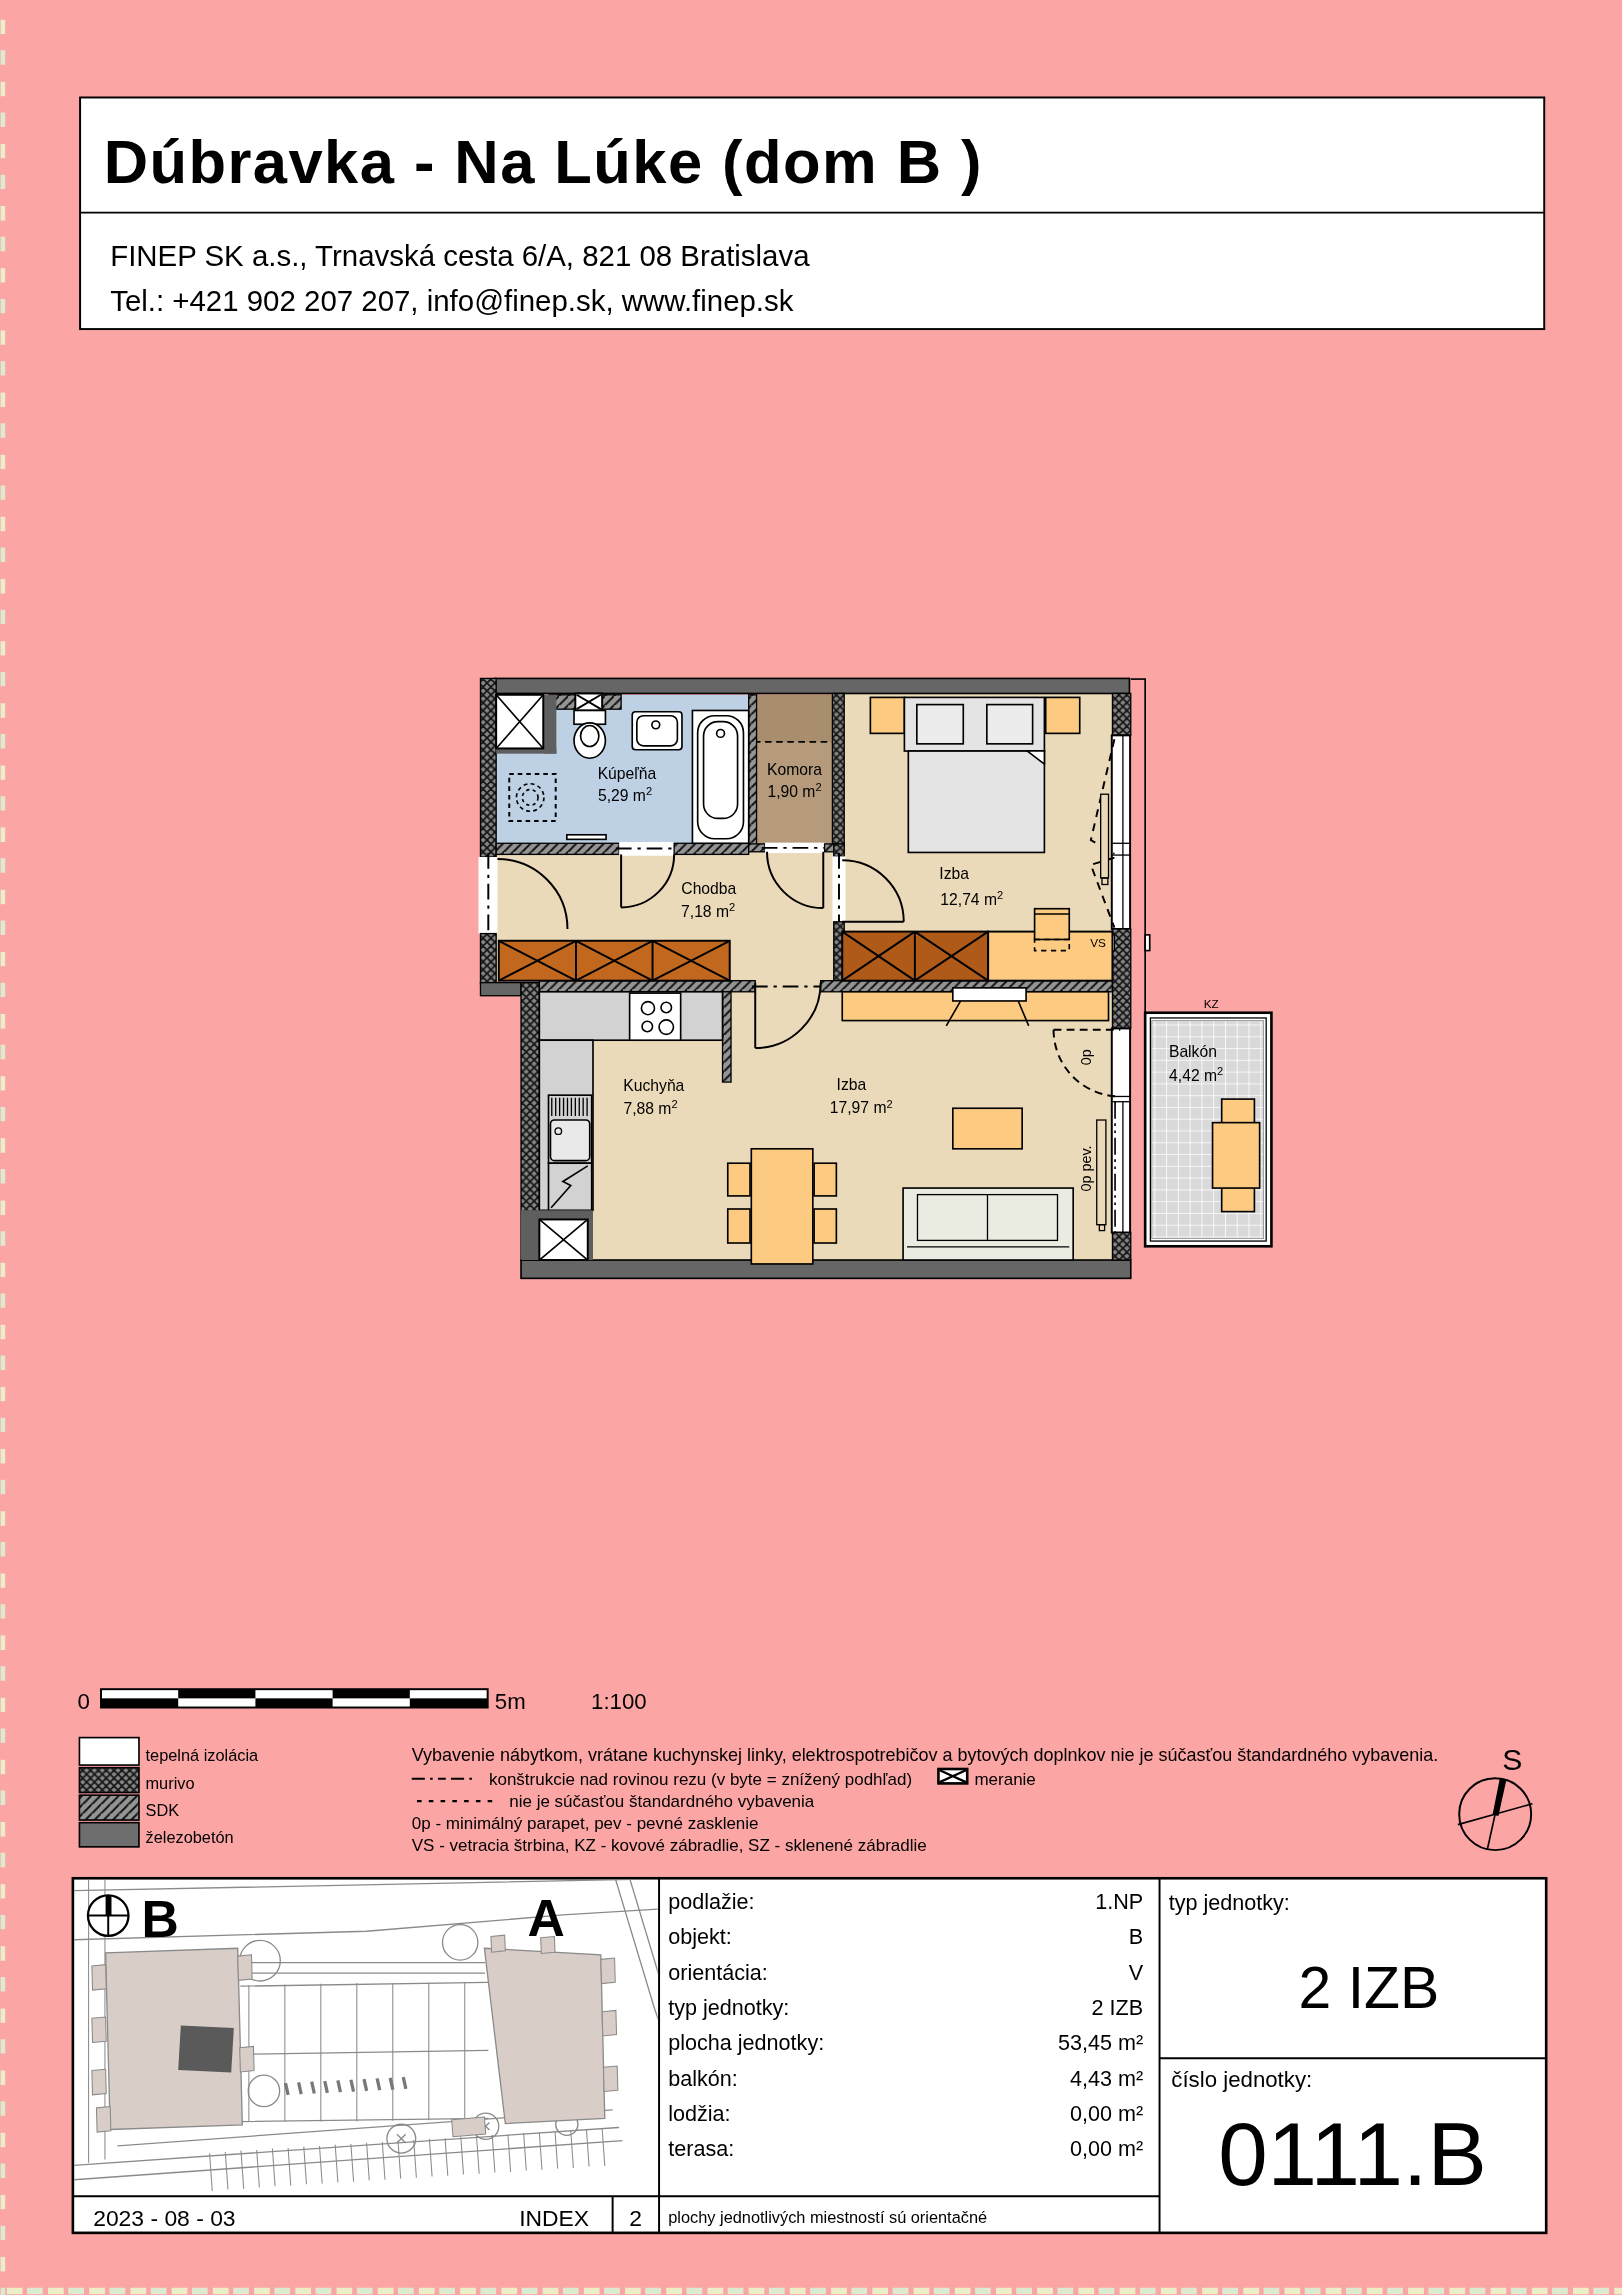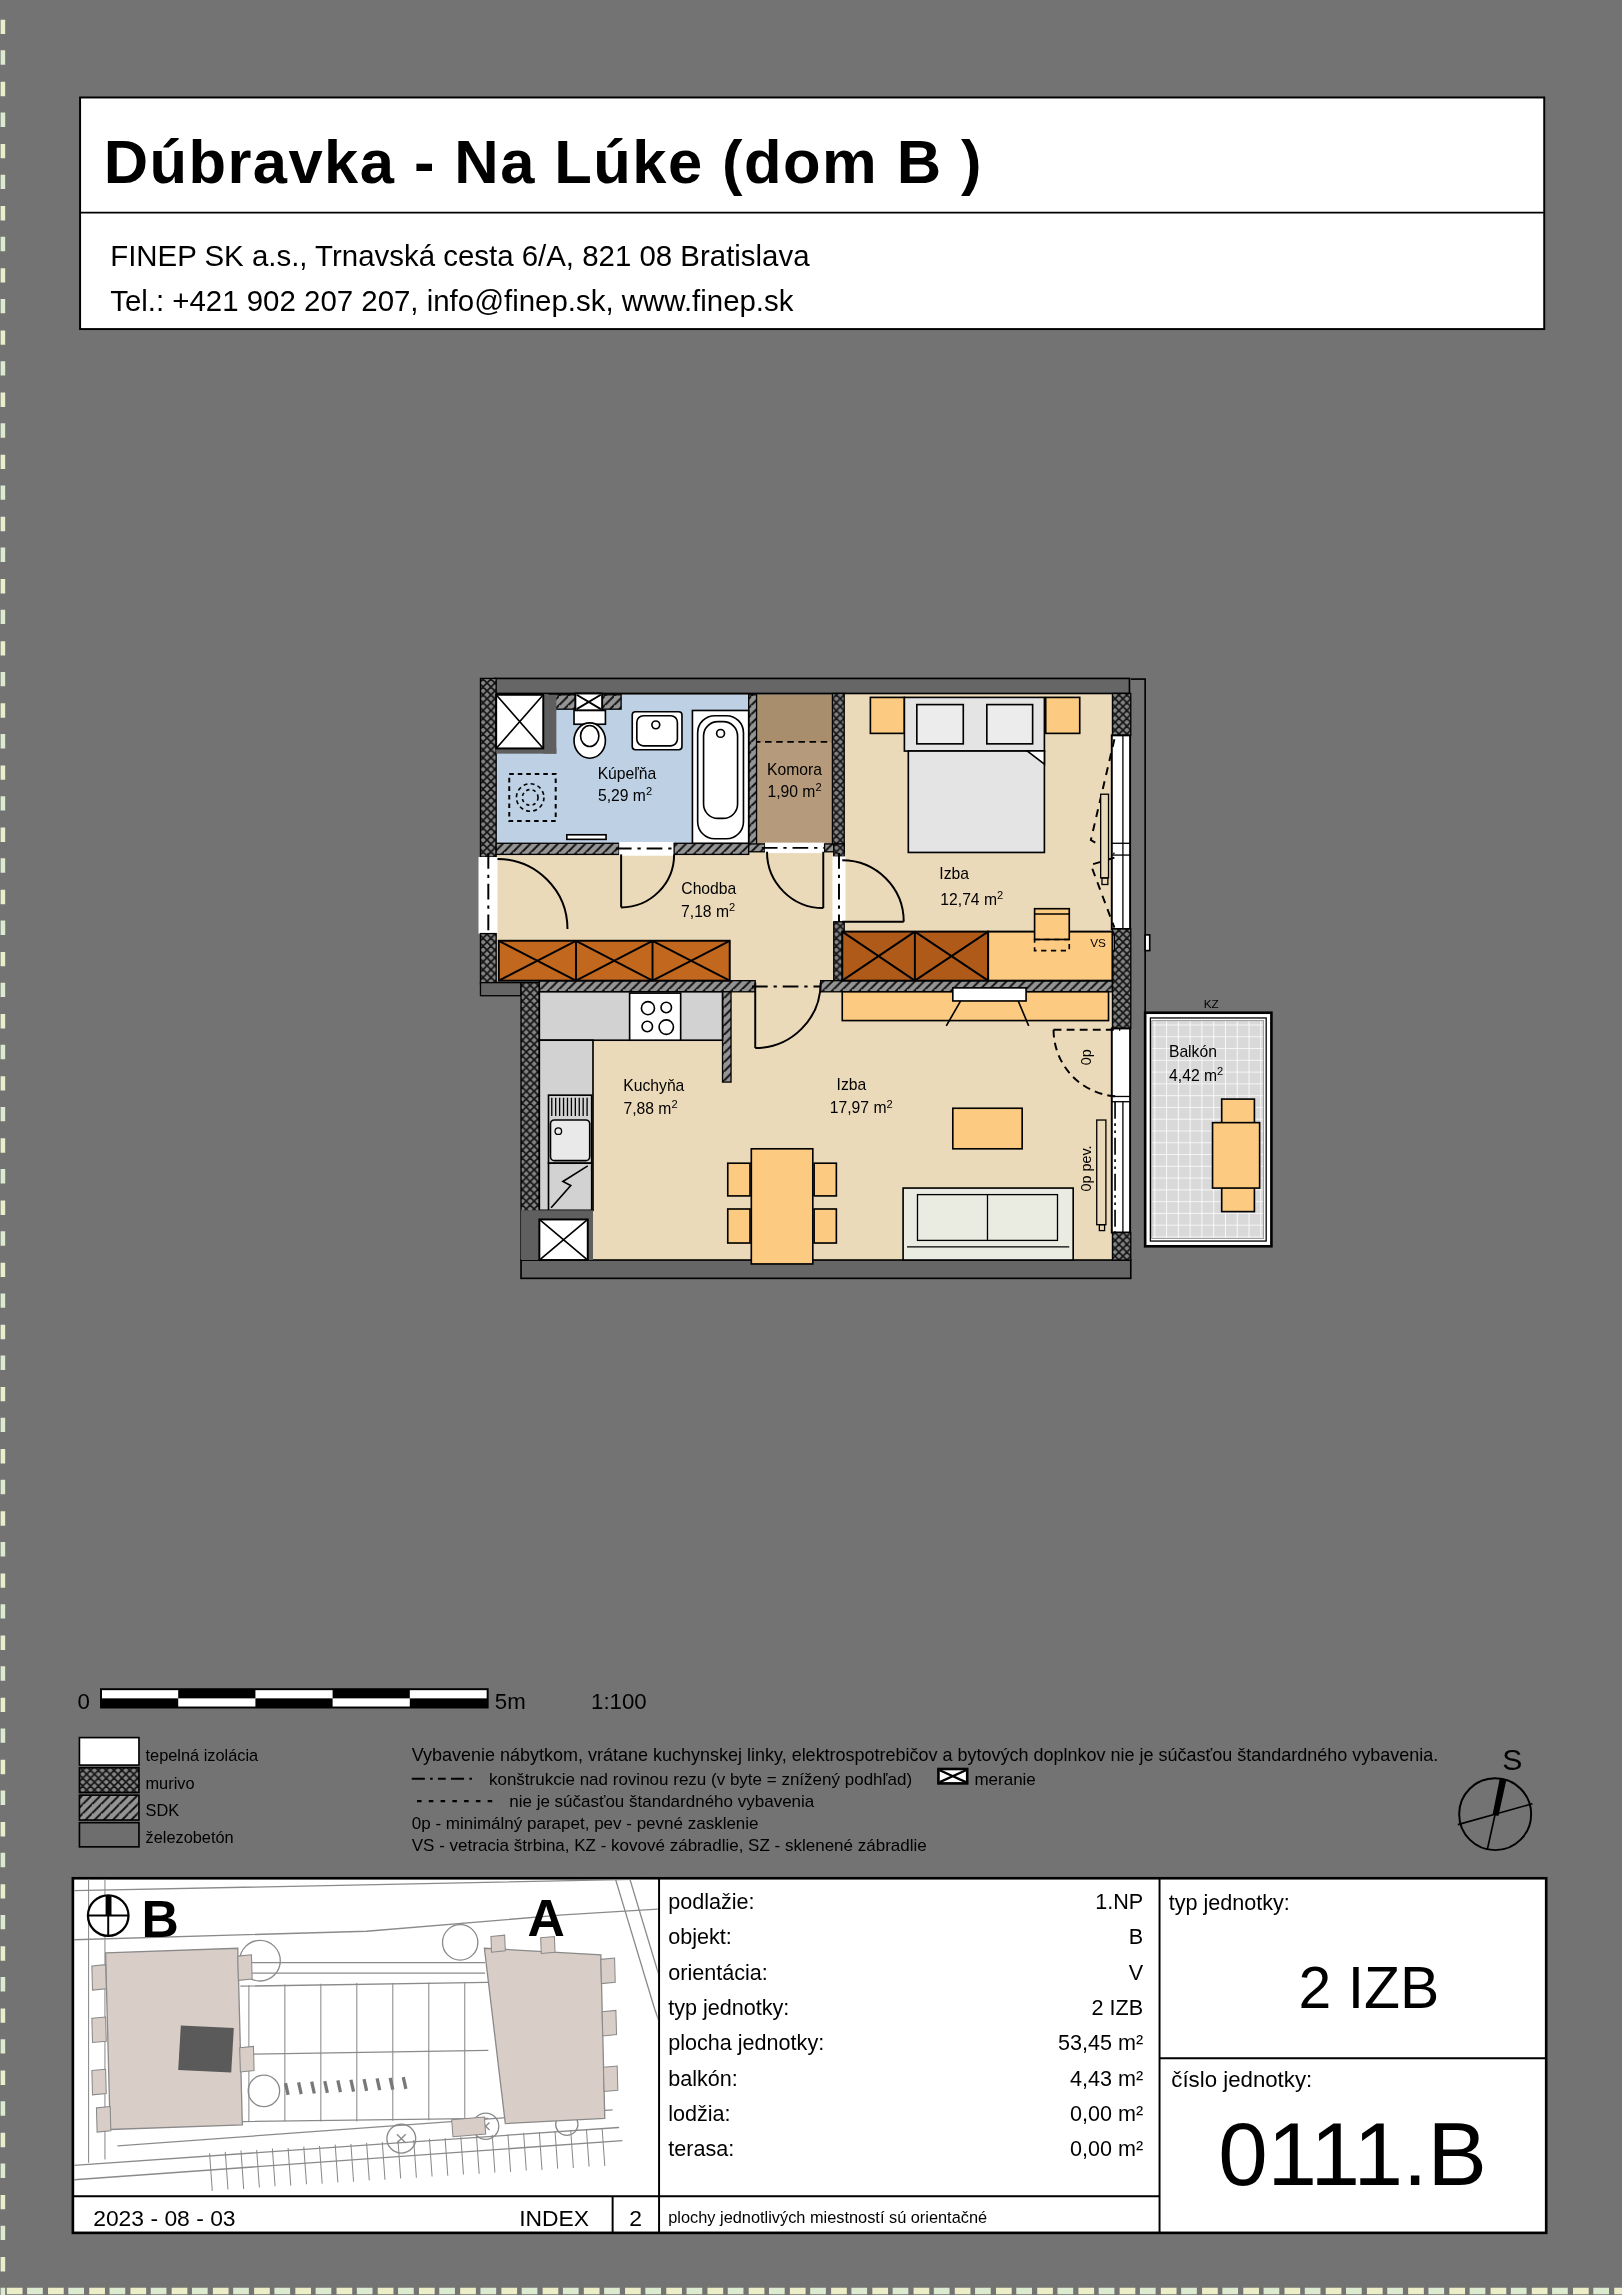--- a/index.html
+++ b/index.html
@@ -1,16 +1,16 @@
 <!DOCTYPE html>
 <html style="font-size:10.5px"><head>
 <meta charset="utf-8">
 <style>
   html,body{margin:0;padding:0;background:#fff;}
-  #page{position:relative;width:1623px;height:2295px;background:#737373;overflow:hidden;
+  #page{position:relative;width:1623px;height:2295px;background:#fca5a5;overflow:hidden;
         font-family:"Liberation Sans", sans-serif;}
   svg{position:absolute;left:0;top:0;}
   text{font-family:"Liberation Sans", sans-serif;fill:#000;}
 </style>
 </head>
 <body>
 <div id="page">
 <svg width="1623" height="2295" viewBox="0 0 2480 3508">
 <defs>
 <pattern id="xh" width="12" height="12" patternUnits="userSpaceOnUse">

